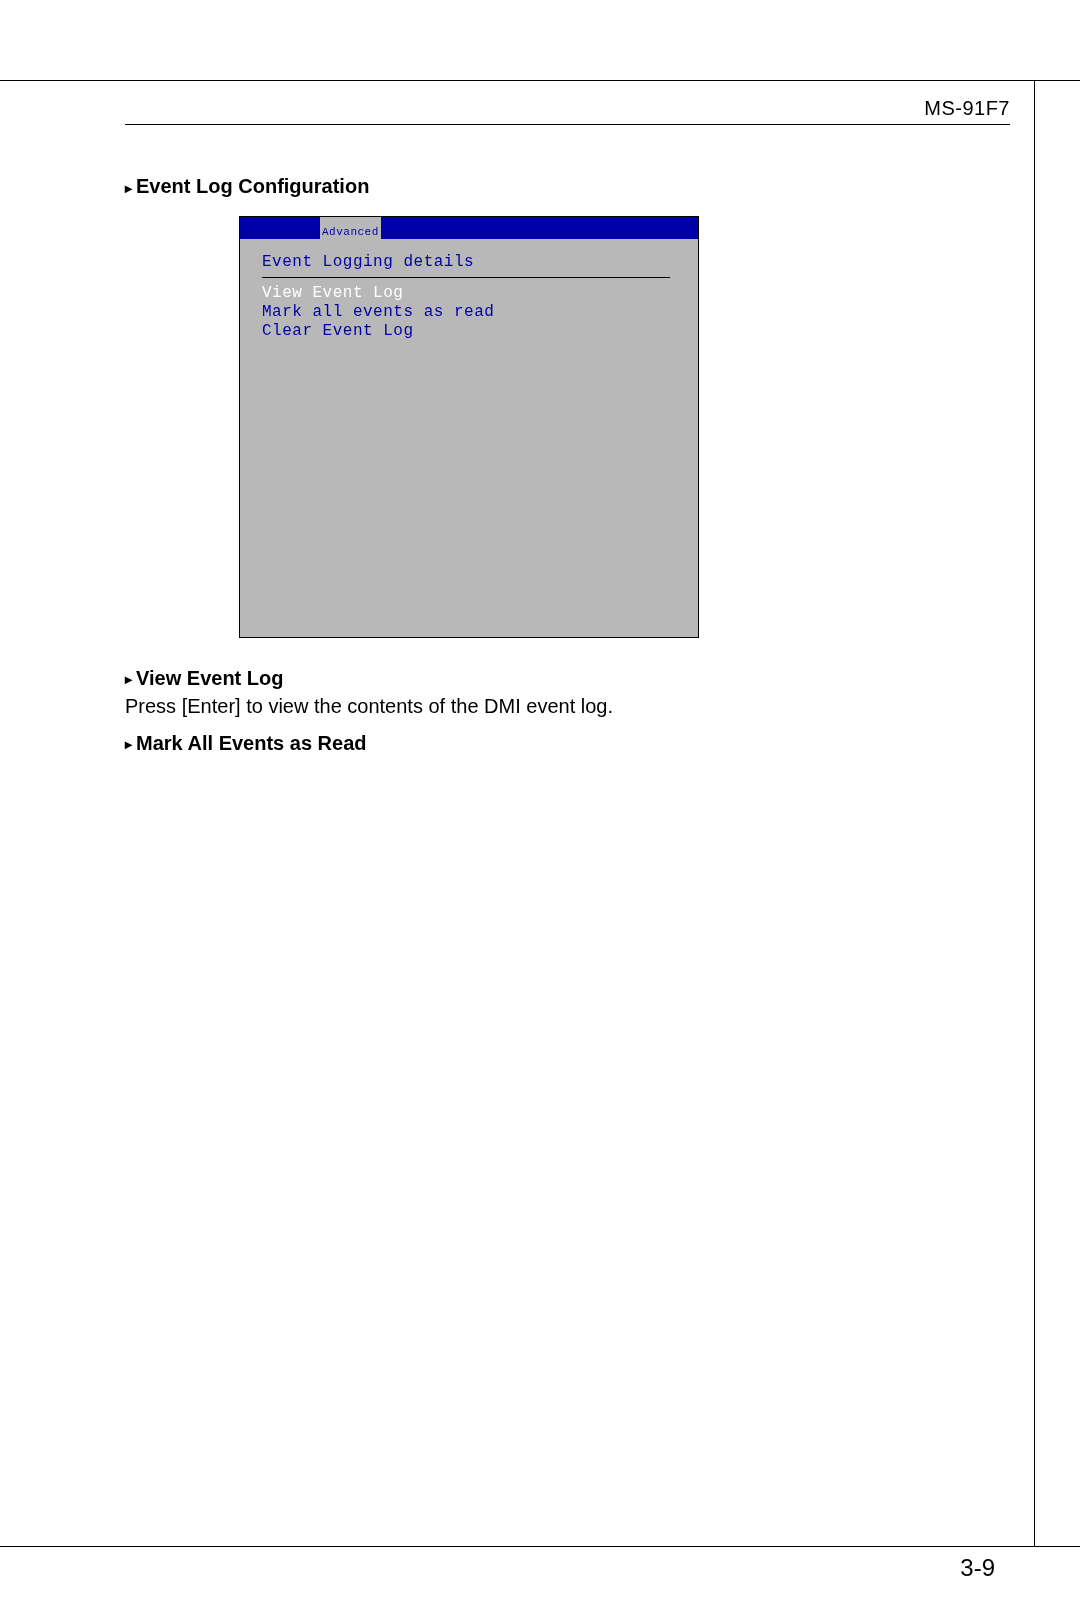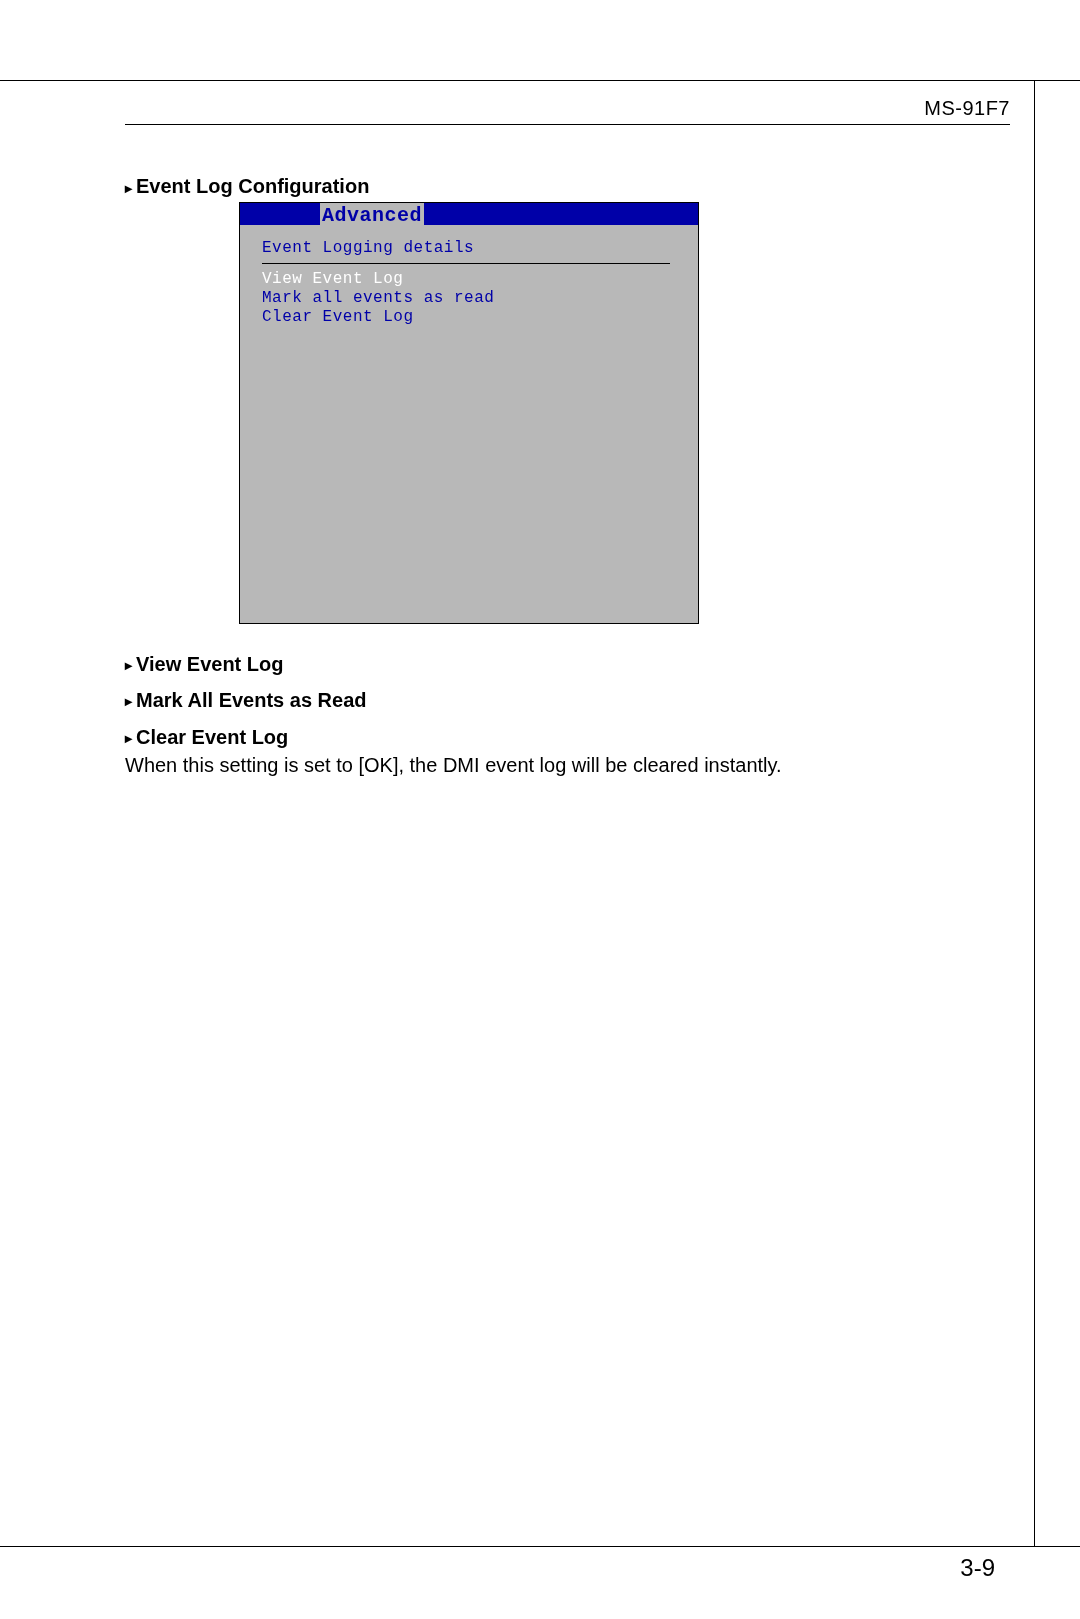--- a/index.html
+++ b/index.html
@@ -58,43 +58,43 @@
     right: 70px;
   }
   .arrow {
     font-size: 14px;
     vertical-align: middle;
     margin-right: 4px;
   }
   .section-heading {
     font-weight: bold;
     font-size: 20px;
-    margin-bottom: 4px;
+    margin-bottom: 18px;
   }
   .bios-box {
     margin-left: 114px;
     width: 458px;
     border: 1px solid #000;
   }
   .bios-tab-bar {
     height: 22px;
     background: #0000a8;
     position: relative;
   }
   .bios-tab {
     position: absolute;
     left: 80px;
     top: 0;
     height: 22px;
     background: #b8b8b8;
     color: #0000a8;
     font-family: "Courier New", monospace;
-    font-weight: bold;
-    font-size: 20px;
-    padding: 1px 2px 0 2px;
+    font-weight: normal;
+    font-size: 11px;
+    padding: 9px 2px 0 2px;
     letter-spacing: 0.5px;
     box-sizing: border-box;
   }
   .bios-body {
     background: #b8b8b8;
     height: 398px;
     padding: 14px 30px 0 22px;
     font-family: "Courier New", monospace;
     font-size: 16px;
     letter-spacing: 0.5px;
@@ -163,30 +163,27 @@
         <div class="bios-item selected">View Event Log</div>
         <div class="bios-item">Mark all events as read</div>
         <div class="bios-item">Clear Event Log</div>
       </div>
     </div>
 
     <div class="lower-content">
 
       <div class="para">
         <span class="sub-heading"><span class="arrow">▸</span><span>View Event Log</span></span><br>
+        <span>Press [Enter] to view the contents of the DMI event log.</span>
       </div>
 
       <div class="para">
         <span class="sub-heading"><span class="arrow">▸</span><span>Mark All Events as Read</span></span><br>
       </div>
 
-      <div class="para">
-        <span class="sub-heading"><span class="arrow">▸</span><span>Clear Event Log</span></span><br>
-        <span>When this setting is set to [OK], the DMI event log will be cleared instantly.</span>
-      </div>
 
     </div>
 
   </div>
 
   <div class="page-number">3-9</div>
 
 </div>
 
 </body></html>

